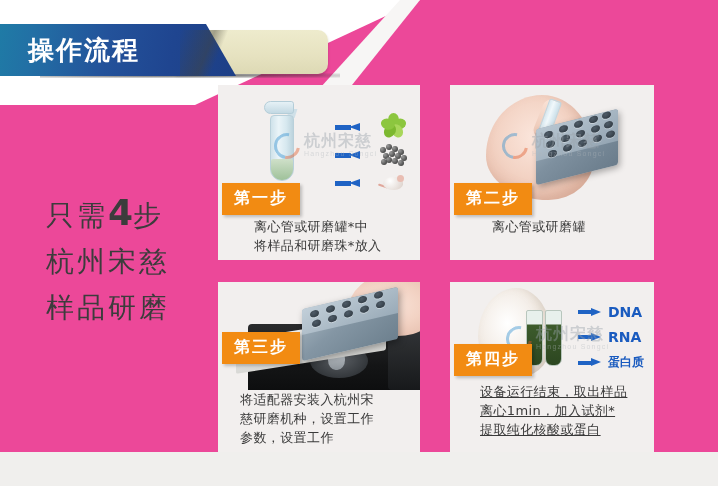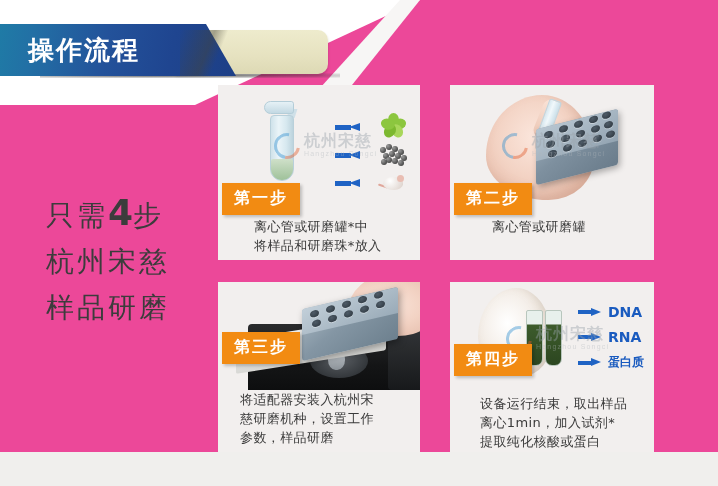--- a/index.html
+++ b/index.html
@@ -170,21 +170,21 @@
     left: 36px;
     top: 132px;
     width: 180px;
     color: #3a3a3a;
     font-size: 13px;
     line-height: 19px;
     letter-spacing: 0.4px;
     font-family: "DejaVu Sans", "Liberation Sans", sans-serif;
   }
   #card3 .card-desc { top: 108px; left: 22px; width: 200px; }
-  #card4 .card-desc { top: 112px; left: 30px; width: 195px; }
+  #card4 .card-desc { top: 100px; left: 30px; width: 195px; text-decoration: underline; }
   #card2 .card-desc { left: 42px; }
   .card-desc div { white-space: nowrap; }
 
   
   .watermark {
     position: absolute;
     display: flex;
     align-items: center;
     opacity: 0.42;
     z-index: 3;
@@ -668,21 +668,21 @@
           <div class="hole" style="left:58px; top:11px;"></div>
           <div class="hole" style="left:74px; top:10px;"></div>
         </div>
       </div>
     </div>
 
     <div class="badge">第三步</div>
     <div class="card-desc">
       <div>将适配器安装入杭州宋</div>
       <div>慈研磨机种，设置工作</div>
-      <div>参数，样品研磨</div>
+      <div>参数，设置工作</div>
     </div>
   </div>
 
   <div class="card" id="card4">
     <div class="card-photo">
       <div class="glove4"></div>
       <div class="tube4" id="tube4a"></div>
       <div class="tube4" id="tube4b"></div>
 
       <div class="label4" id="lab4a">

